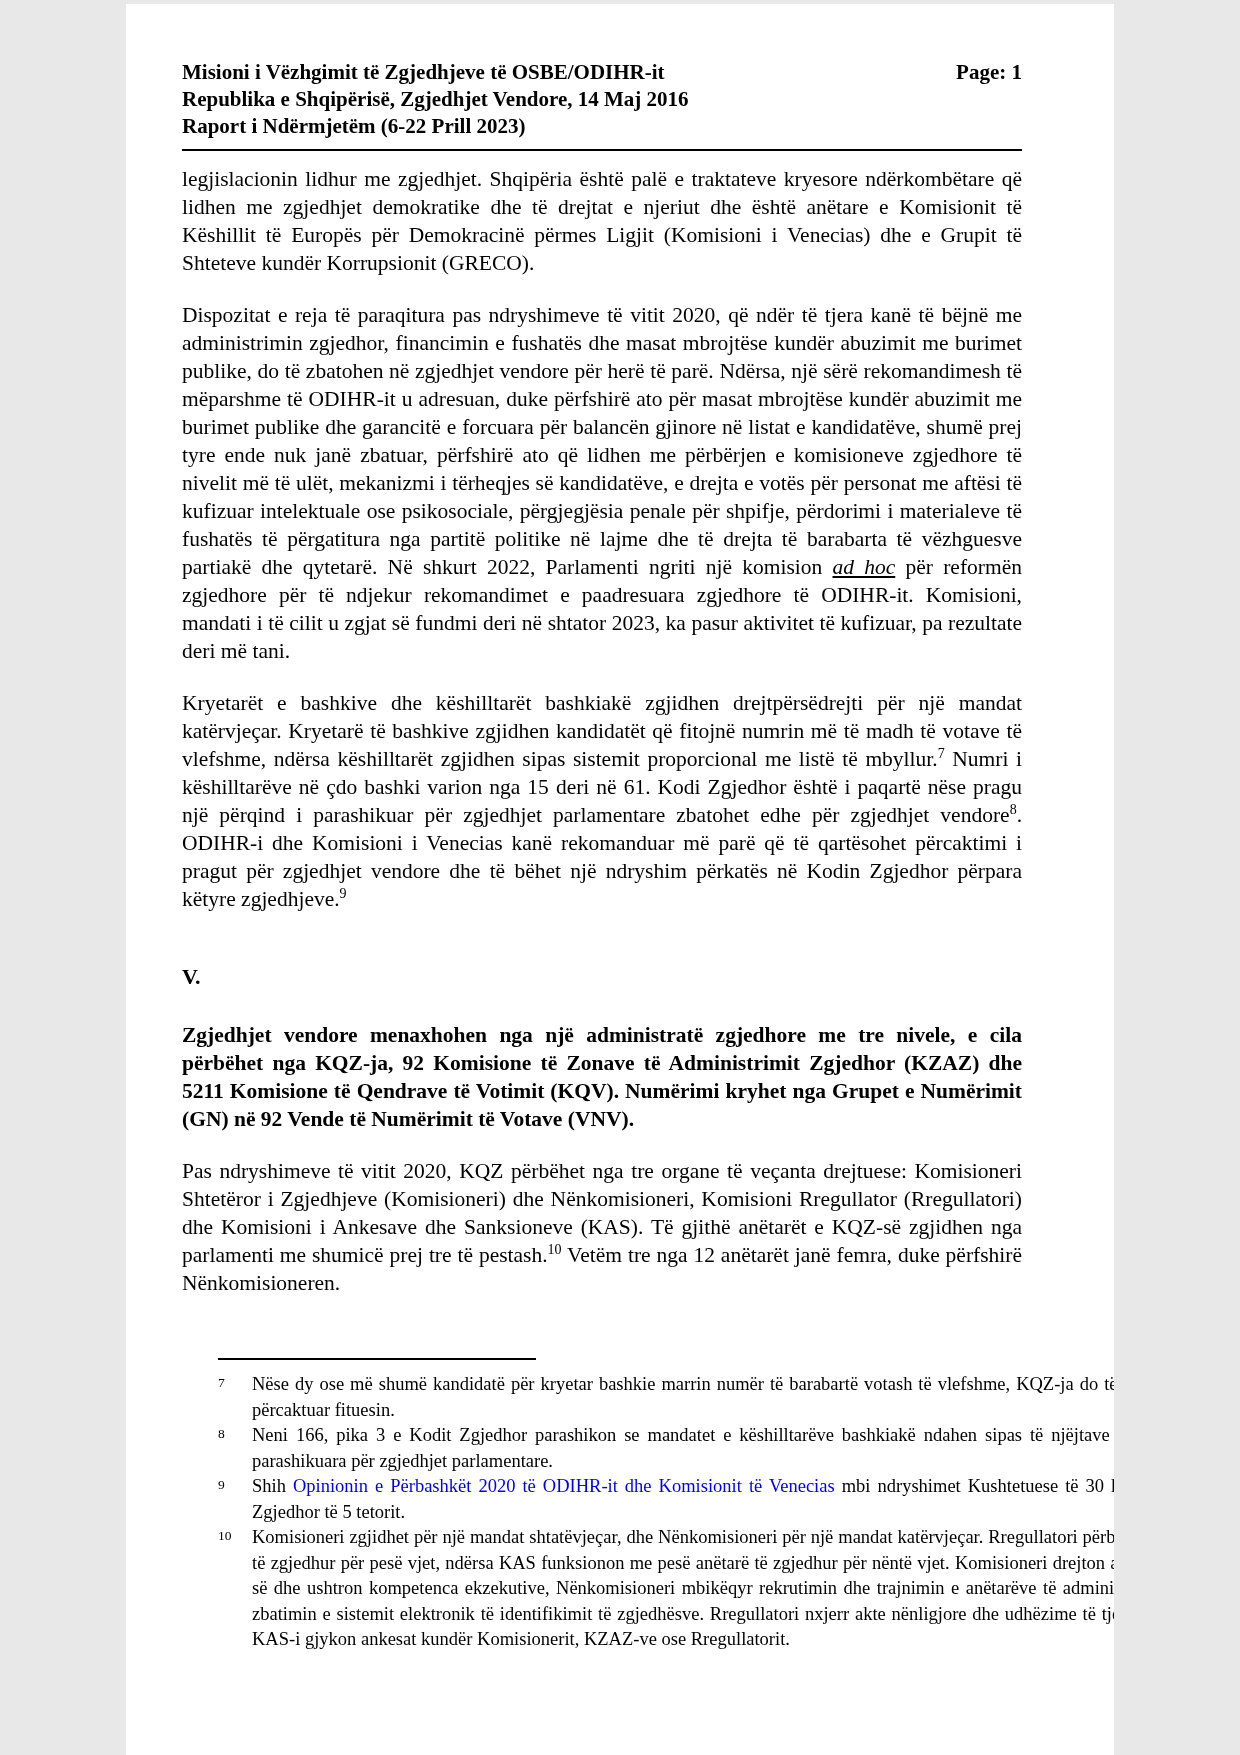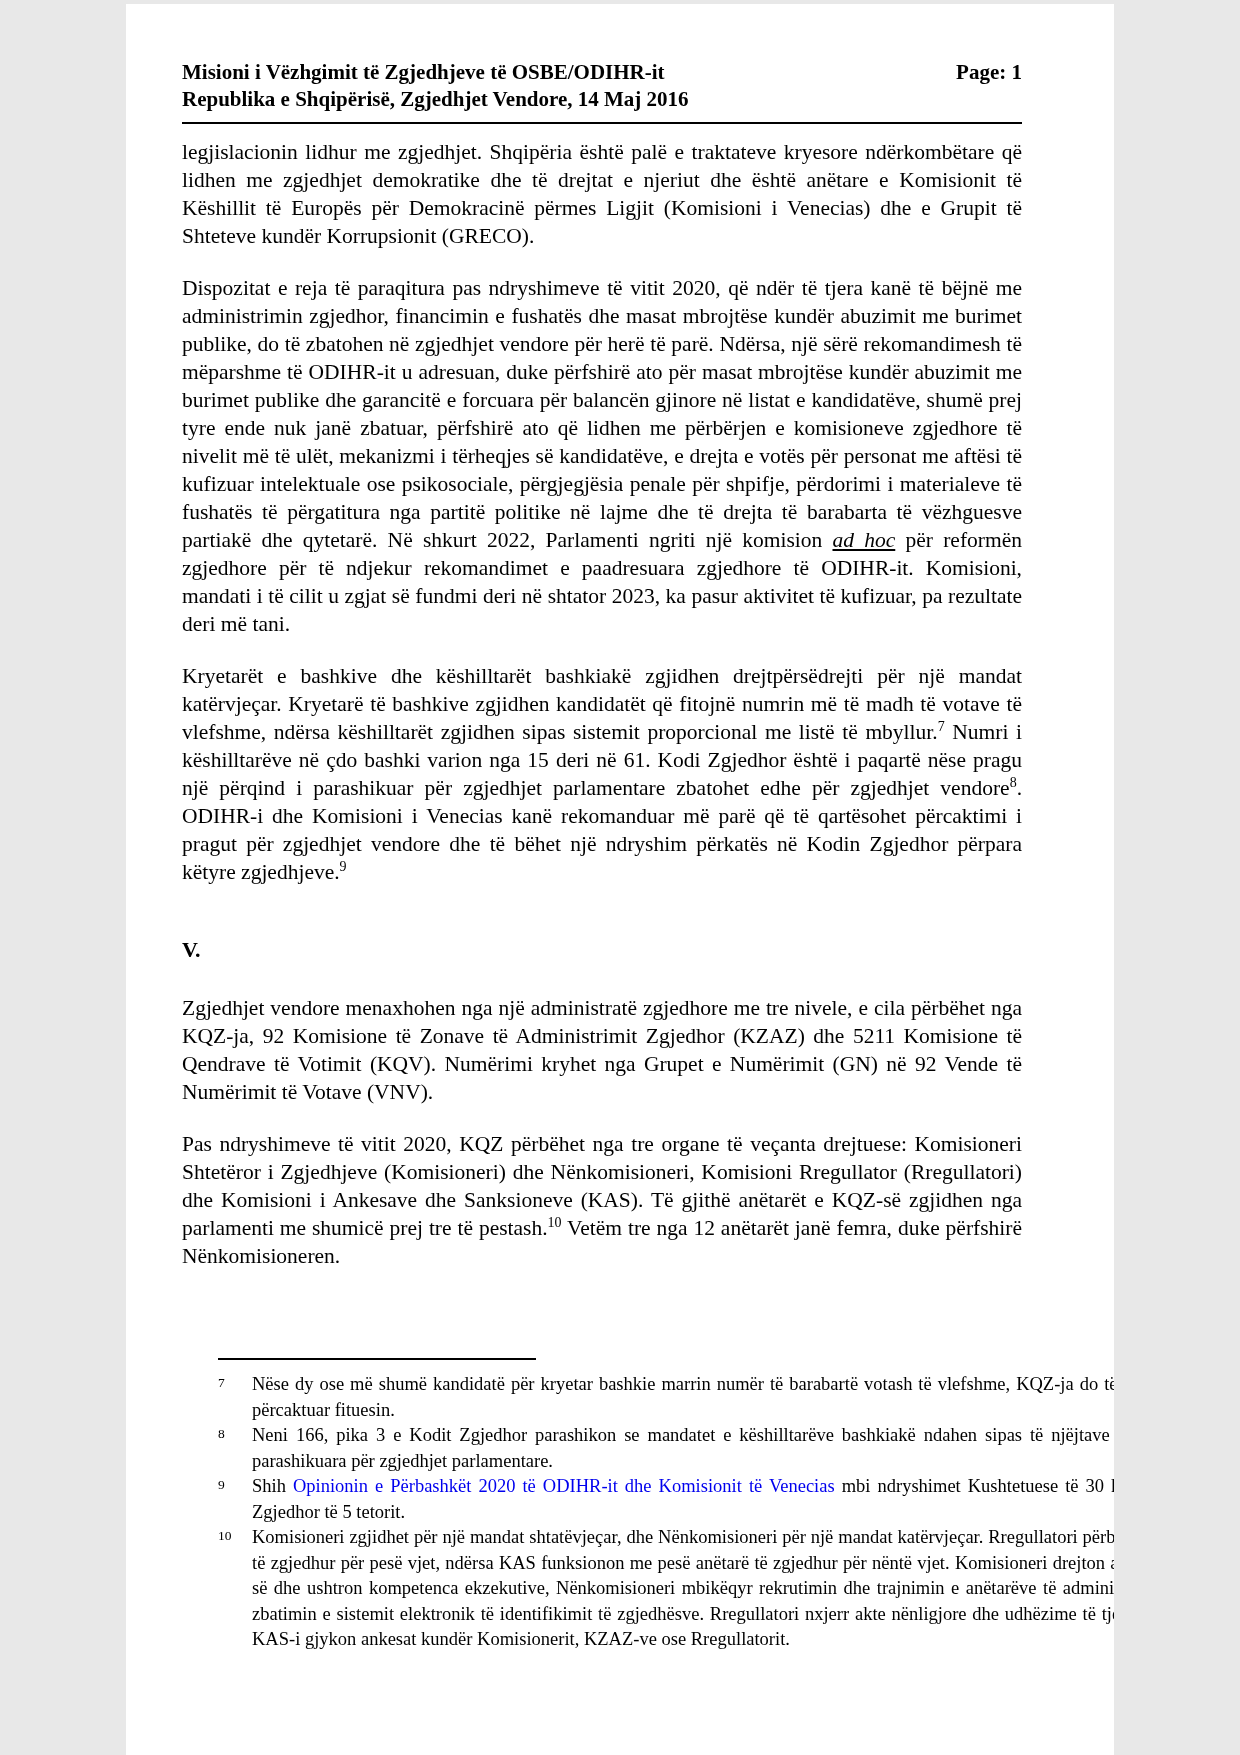--- a/index.html
+++ b/index.html
@@ -56,20 +56,21 @@
     font-size: 22px;
     line-height: 28px;
     display: flex;
   }
   .section-heading .num {
     width: 78px;
     flex: none;
   }
   .after-heading p.para.first-after {
     margin-top: 30px;
+    font-weight: bold;
   }
   .footnotes {
     position: absolute;
     top: 1354px;
     left: 92px;
     width: 1056px;
   }
   .fn-rule {
     border: none;
     border-top: 2px solid #000000;
@@ -99,20 +100,21 @@
 <body>
 
 <div class="page">
 
   <div class="doc-header">
     <div class="row1">
       <span>Misioni i Vëzhgimit të Zgjedhjeve të OSBE/ODIHR-it</span>
       <span>Page: 1</span>
     </div>
     <div>Republika e Shqipërisë, Zgjedhjet Vendore, 14 Maj 2016</div>
+    <div>Raport i Ndërmjetëm (6-22 Prill 2023)</div>
   </div>
 
   <hr class="header-rule">
 
   <div class="bodytext">
     <div>
         <p class="para first"><span>legjislacionin lidhur me zgjedhjet. Shqipëria është palë e traktateve kryesore ndërkombëtare që lidhen me zgjedhjet demokratike dhe të drejtat e njeriut dhe është anëtare e Komisionit të Këshillit të Europës për Demokracinë përmes Ligjit (Komisioni i Venecias) dhe e Grupit të Shteteve kundër Korrupsionit (GRECO).</span></p>
         <p class="para"><span>Dispozitat e reja të paraqitura pas ndryshimeve të vitit 2020, që ndër të tjera kanë të bëjnë me administrimin zgjedhor, financimin e fushatës dhe masat mbrojtëse kundër abuzimit me burimet publike, do të zbatohen në zgjedhjet vendore për herë të parë. Ndërsa, një sërë rekomandimesh të mëparshme të ODIHR-it u adresuan, duke përfshirë ato për masat mbrojtëse kundër abuzimit me burimet publike dhe garancitë e forcuara për balancën gjinore në listat e kandidatëve, shumë prej tyre ende nuk janë zbatuar, përfshirë ato që lidhen me përbërjen e komisioneve zgjedhore të nivelit më të ulët, mekanizmi i tërheqjes së kandidatëve, e drejta e votës për personat me aftësi të kufizuar intelektuale ose psikosociale, përgjegjësia penale për shpifje, përdorimi i materialeve të fushatës të përgatitura nga partitë politike në lajme dhe të drejta të barabarta të vëzhguesve partiakë dhe qytetarë. Në shkurt 2022, Parlamenti ngriti një komision </span><em>ad hoc</em><span> për reformën zgjedhore për të ndjekur rekomandimet e paadresuara zgjedhore të ODIHR-it. Komisioni, mandati i të cilit u zgjat së fundmi deri në shtator 2023, ka pasur aktivitet të kufizuar, pa rezultate deri më tani.</span></p>
         <p class="para"><span>Kryetarët e bashkive dhe këshilltarët bashkiakë zgjidhen drejtpërsëdrejti për një mandat katërvjeçar. Kryetarë të bashkive zgjidhen kandidatët që fitojnë numrin më të madh të votave të vlefshme, ndërsa këshilltarët zgjidhen sipas sistemit proporcional me listë të mbyllur.</span><sup class="fnref">7</sup><span> Numri i këshilltarëve në çdo bashki varion nga 15 deri në 61. Kodi Zgjedhor është i paqartë nëse pragu një përqind i parashikuar për zgjedhjet parlamentare zbatohet edhe për zgjedhjet vendore</span><sup class="fnref">8</sup><span>. ODIHR-i dhe Komisioni i Venecias kanë rekomanduar më parë që të qartësohet përcaktimi i pragut për zgjedhjet vendore dhe të bëhet një ndryshim përkatës në Kodin Zgjedhor përpara këtyre zgjedhjeve.</span><sup class="fnref">9</sup></p>
       </div>

